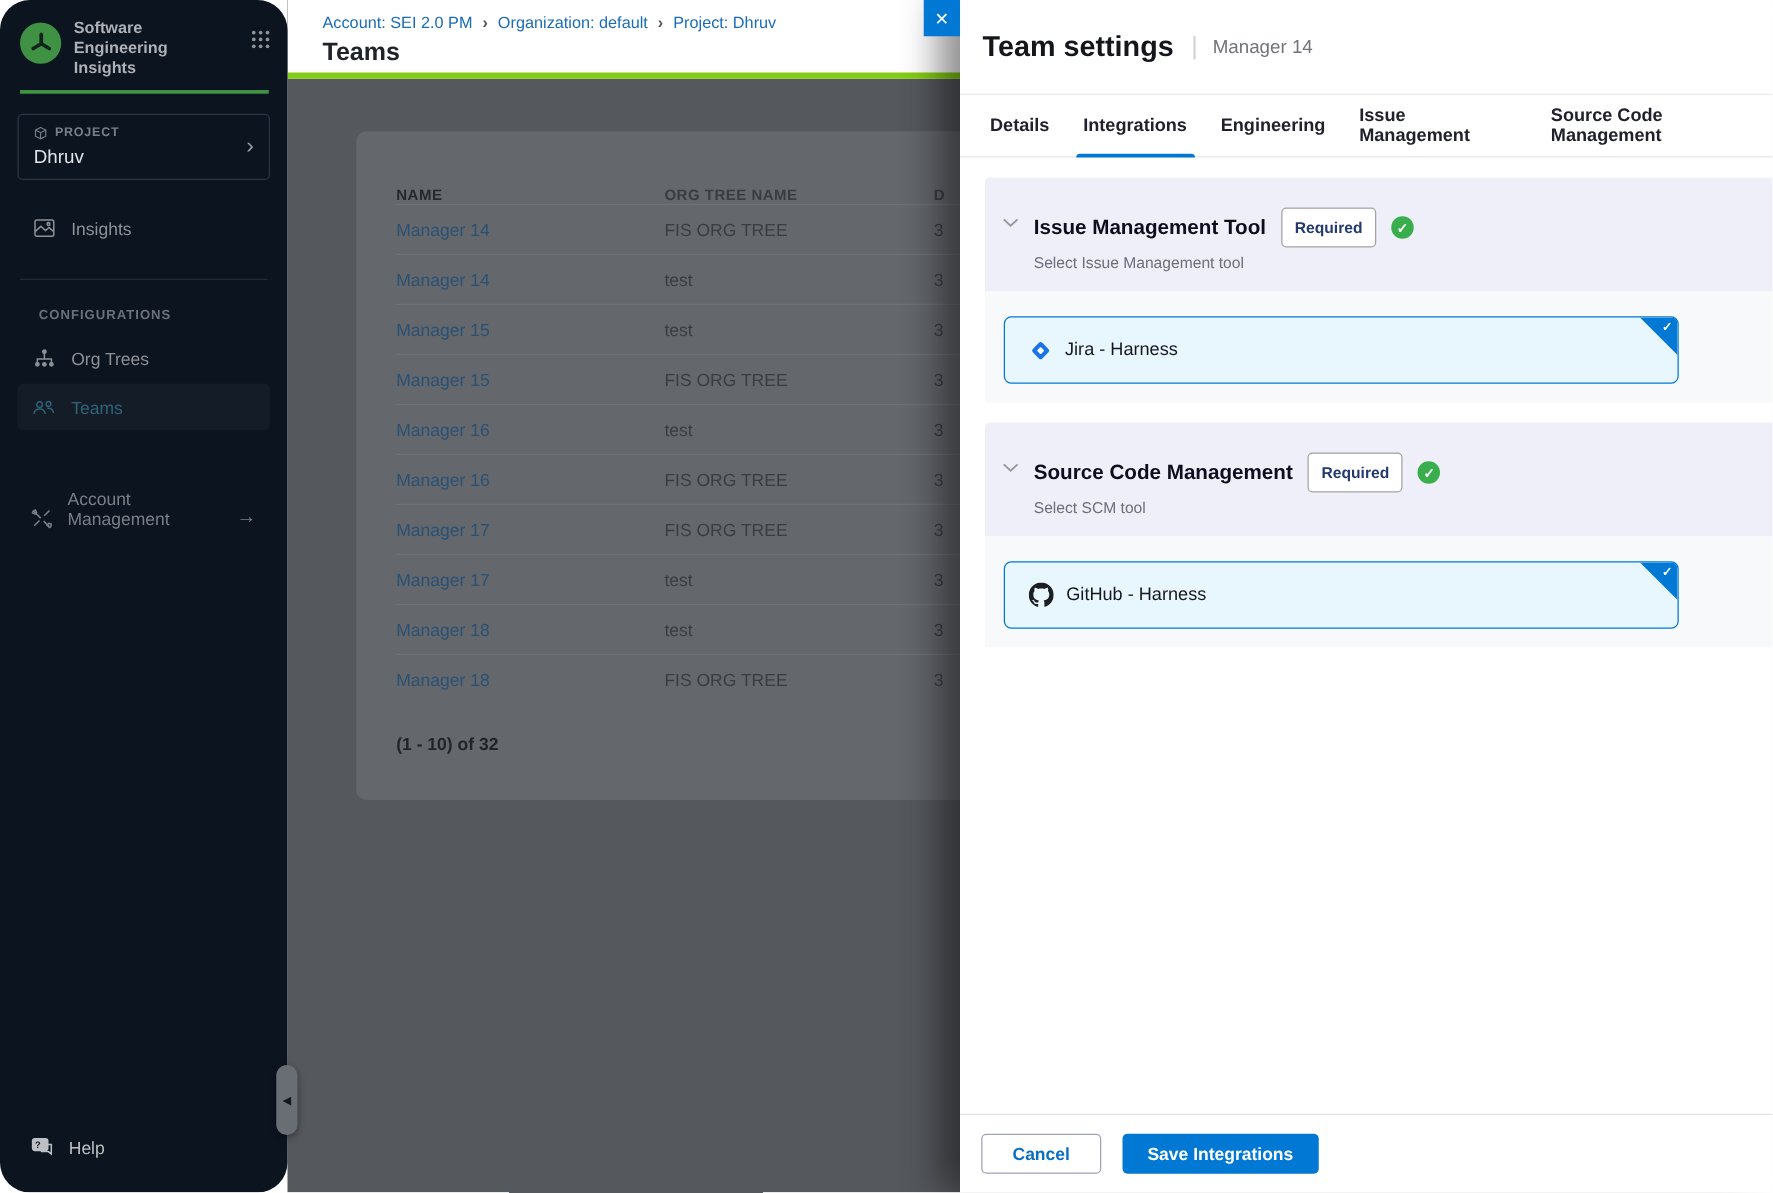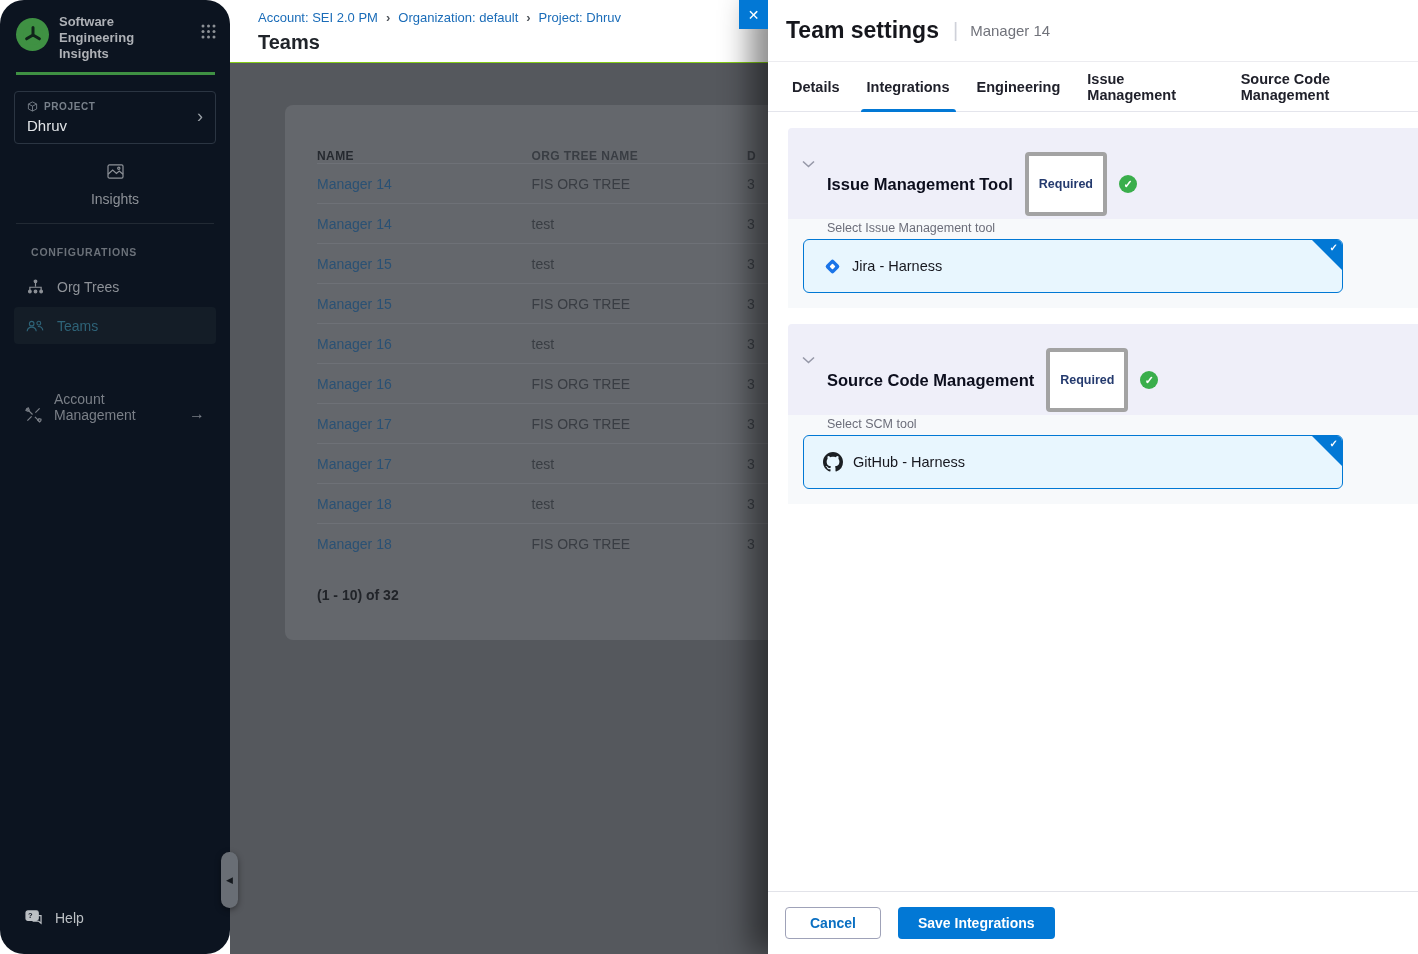--- a/index.html
+++ b/index.html
@@ -12,71 +12,71 @@
   .logo { width:33px; height:33px; border-radius:50%; background:#3f9143; flex:0 0 auto; margin-top:4px;
           display:flex; align-items:center; justify-content:center; }
   .brand-text { font-size:13px; line-height:16px; font-weight:700; color:#aeb1b6; margin-left:10px; width:110px; }
   .grid-icon { margin-left:auto; margin-top:10px; color:#8d9196; cursor:pointer; }
   .brand-underline { height:3px; background:#3f9143; margin:10px 15px 0 16px; }
   .project-card { margin:16px 14px 0 14px; border:1px solid #2b3542; border-radius:4px; padding:9px 12px; position:relative; cursor:pointer; }
   .project-label { display:flex; align-items:center; gap:6px; font-size:10px; letter-spacing:.6px; color:#78808a; font-weight:700; }
   .project-name { font-size:15px; color:#e2e5e8; margin-top:5px; }
   .project-chevron { position:absolute; right:12px; top:50%; transform:translateY(-56%); color:#9aa0a6; font-size:18px; }
   .nav-item { display:flex; align-items:center; gap:12px; height:37px; margin:2px 14px; padding:0 11px; border-radius:4px; font-size:14px; cursor:pointer; color:#8d9197; }
-  .nav-item.first { margin-top:20px;flex-direction:column; }
+  .nav-item.first { margin-top:20px; }
   .nav-item.active { background:#141d27; color:#2e6378; }
   .nav-item .ni-icon { display:flex; width:20px; justify-content:center; }
   .side-divider { height:1px; background:#222a34; margin:22px 16px; }
   .config-label { font-size:10.5px; letter-spacing:.8px; color:#6b7179; font-weight:700; margin:2px 12px 10px 31px; }
   .acct-row { display:flex; align-items:flex-end; gap:12px; margin:42px 14px 0 14px; padding:0 11px; height:37px; color:#7a7f87; font-size:14px; cursor:pointer; }
   .acct-arrow { margin-left:2px; font-size:16px; }
   .side-bottom { position:absolute; left:0; bottom:0; width:230px; padding:0 14px 18px 14px; }
   .help-row { display:flex; align-items:center; gap:12px; padding:0 11px; height:37px; color:#bcc0c4; font-size:14px; cursor:pointer; }
   .user-row { display:flex; align-items:center; gap:10px; padding:0 11px; height:40px; margin-top:12px; cursor:pointer; }
   .avatar { width:25px; height:25px; border-radius:50%; background:#8a6a33; color:#e8e3d8; font-size:10px; font-weight:700; display:flex; align-items:center; justify-content:center; }
   .user-name { font-size:14px; color:#9b9fa5; white-space:nowrap; }
   .collapse-handle { position:absolute; left:221px; top:852px; width:17px; height:56px; background:#696e75; border-radius:10px; z-index:4;
                      display:flex; align-items:center; justify-content:center; color:#14181d; font-size:9px; cursor:pointer;
                      box-shadow:0 2px 6px rgba(0,0,0,.4); }
 
   
   .main { position:absolute; left:230px; top:0; width:538px; height:954px; overflow:hidden; background:#55585d; }
-  .main-header { position:absolute; left:0; top:0; width:100%; height:63px; background:#ffffff; border-bottom:1px solid #84cc16; padding:10px 0 0 28px; }
+  .main-header { position:absolute; left:0; top:0; width:100%; height:63px; background:#ffffff; border-bottom:5px solid #84cc16; padding:10px 0 0 28px; }
   .breadcrumb { display:flex; align-items:center; gap:8px; font-size:13px; }
   .breadcrumb a { color:#1a6cb8; text-decoration:none; cursor:pointer; }
   .crumb-sep { color:#50555b; font-size:13px; font-weight:700; }
   .page-title { font-size:20px; font-weight:700; color:#20242a; margin-top:6px; }
   .table-card { position:absolute; left:55px; top:105px; width:520px; height:535px; background:#64676c; border-radius:8px; padding:0 0 0 32px; }
   .t-header { display:flex; height:58px; align-items:flex-end; font-size:12px; font-weight:700; color:#25292f; letter-spacing:.4px; }
   .t-row { display:flex; height:40px; align-items:center; border-top:1px solid #6e7177; font-size:14px; }
   .col-name { width:222px; }
   .col-org  { width:223px; color:#393d43; }
   .col-d    { width:60px; color:#393d43; }
   .t-row .col-name a { color:#2a5174; text-decoration:none; cursor:pointer; }
   .t-pagination { margin-top:24px; font-size:14px; font-weight:700; color:#212429; }
 
   
   .drawer { position:absolute; left:768px; top:0; width:650px; height:954px; background:#ffffff; z-index:5;
             box-shadow:-18px 0 28px rgba(0,0,0,.45); }
   .drawer-close { position:absolute; left:-29px; top:0; width:29px; height:29px; background:#0278d5; color:#ffffff;
                   font-size:14px; display:flex; align-items:center; justify-content:center; cursor:pointer; }
-  .drawer-header { height:62px; display:flex; align-items:center; padding-left:18px; border-bottom:1px solid #ececf0; }
+  .drawer-header { height:76px; display:flex; align-items:center; padding-left:18px; border-bottom:1px solid #ececf0; }
   .drawer-title { font-size:23px; font-weight:700; color:#15161c; }
   .drawer-sub-sep { color:#cfd1d9; font-size:20px; margin:0 12px 0 14px; font-weight:400; }
   .drawer-subtitle { font-size:15px; color:#71737b; }
   .tabs { display:flex; gap:27px; padding:0 0 0 24px; height:50px; align-items:center; border-bottom:1px solid #e4e5ec; }
   .tab { font-size:14.5px; font-weight:700; color:#20212b; cursor:pointer; position:relative; height:50px; display:flex; align-items:center; }
   .tab.active::after { content:""; position:absolute; left:-6px; right:-6px; bottom:0; height:3px; background:#0278d5; border-radius:3px 3px 0 0; }
   .drawer-body { position:relative; }
   .section { margin-left:20px; margin-top:16px; }
   .section-head { background:#efeff9; border-radius:4px 0 0 0; height:91px; padding:24px 0 0 14px; display:flex; }
   .sec-chevron { color:#9698a8; margin:8px 12px 0 0; cursor:pointer; flex:0 0 auto; }
   .sec-title-row { display:flex; align-items:center; gap:12px; }
   .sec-title { font-size:16.5px; font-weight:700; color:#0c0e1d; }
-  .badge { font-size:12.5px; font-weight:700; color:#243a6e; background:#ffffff; border:4px solid #a3a3a3; border-radius:4px; padding:21px 10px; }
+  .badge { font-size:12.5px; font-weight:700; color:#243a6e; background:#ffffff; border:1px solid #a3a3a3; border-radius:4px; padding:8px 10px; }
   .check-circle { width:18px; height:18px; border-radius:50%; background:#3aae4c; color:#fff; font-size:11px; font-weight:700;
                   display:flex; align-items:center; justify-content:center; }
   .sec-subtitle { font-size:12.5px; color:#6c6e7a; margin-top:5px; }
   .section-cards { background:#f7f9fb; height:89px; padding:20px 0 0 15px; }
   .tool-card { position:relative; width:540px; height:54px; background:#e8f6fe; border:1.5px solid #0178d4; border-radius:6px;
                display:flex; align-items:center; padding-left:19px; gap:10px; cursor:pointer; overflow:hidden; }
   .tool-label { font-size:14.5px; font-weight:500; color:#17181f; }
   .ribbon { position:absolute; top:0; right:0; width:0; height:0; border-top:30px solid #0278d5; border-left:30px solid transparent; }
   .ribbon-check { position:absolute; top:2px; right:4px; color:#ffffff; font-size:10px; font-weight:700; }
   .drawer-footer { position:absolute; left:0; bottom:0; width:100%; height:63px; border-top:1px solid #e2e3e9; background:#ffffff;

